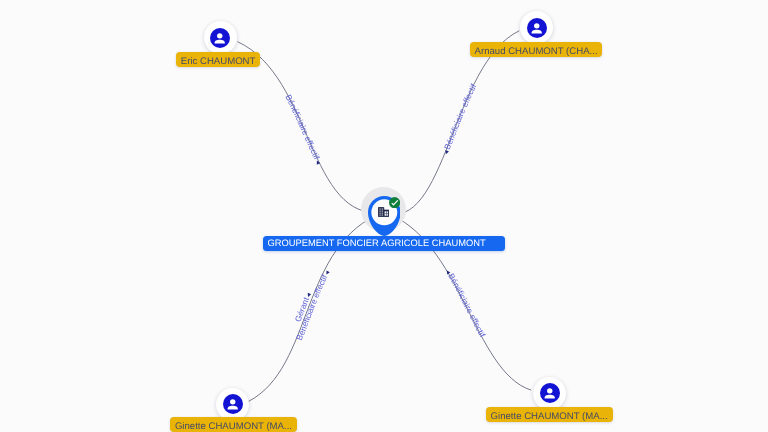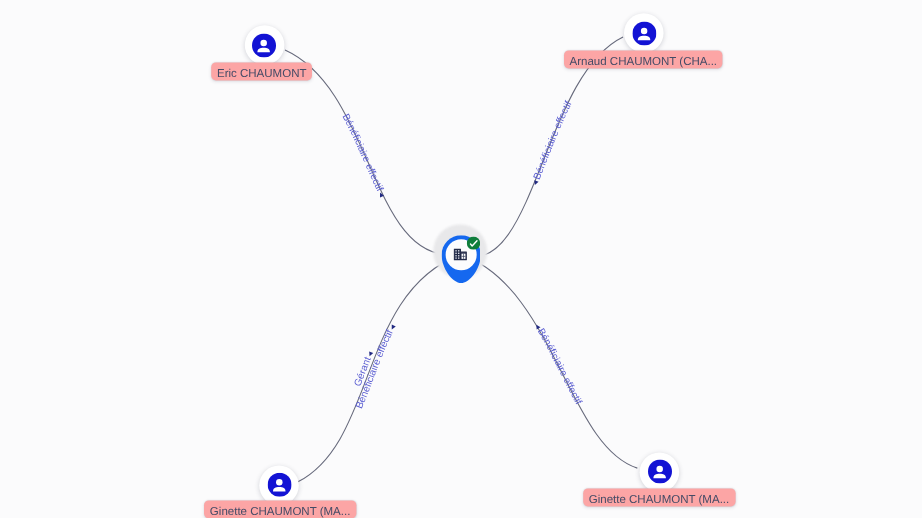--- a/index.html
+++ b/index.html
@@ -6,21 +6,21 @@
   body{font-family:"Liberation Sans",sans-serif;background:#fbfbfc;-webkit-font-smoothing:antialiased;text-rendering:geometricPrecision;}
   #stage{position:relative;width:768px;height:432px;background:#fbfbfc;overflow:hidden;}
   svg.graph{position:absolute;left:0;top:0;width:768px;height:432px;overflow:visible;}
   .edge{fill:none;stroke:#676a7c;stroke-width:0.9;}
   .elabel{font-size:8.3px;fill:#5b5ed2;font-family:"Liberation Sans",sans-serif;}
   .amark{fill:#222a82;font-size:6.2px;}
 
   .pnode{position:absolute;width:33px;height:33px;border-radius:50%;background:#ffffff;
          box-shadow:0 1px 4px rgba(40,45,70,.20);}
   .pnode svg{position:absolute;left:6.5px;top:6.5px;display:block;}
-  .plabel{position:absolute;background:#fca5a5;border-radius:4px;padding:0 4.8px;height:15px;line-height:20px;
+  .plabel{position:absolute;background:#eab308;border-radius:4px;padding:0 4.8px;height:15px;line-height:20px;
           font-size:9.6px;color:#454b66;white-space:nowrap;box-shadow:0 1px 3px rgba(40,45,70,.14), 0 0 1px rgba(40,45,70,.10);}
 
   #halo{position:absolute;width:44.8px;height:44.8px;border-radius:50%;background:#e8e8ea;left:361.4px;top:186.9px;filter:blur(0.7px);}
   #pin{position:absolute;left:367.7px;top:195.7px;}
   #badge{position:absolute;left:388.5px;top:196.6px;}
   #bldg{position:absolute;left:378.2px;top:207.2px;}
   #clabel{position:absolute;left:263.4px;top:236px;width:241.3px;height:14.7px;border-radius:3.5px;
           background:#1568ef;color:#fff;font-size:9.35px;line-height:14.7px;text-align:left;padding-left:4px;white-space:nowrap;
           box-shadow:0 1px 3px rgba(20,60,150,.22);box-sizing:border-box;}
 </style>
@@ -101,20 +101,21 @@
     <g fill="#222a48">
       <rect x="17.0" y="9.3" width="1.1" height="9.2"></rect>
       <rect x="14.0" y="13.3" width="7.0" height="1.1"></rect>
     </g>
   </svg>
   <svg id="badge" width="11.2" height="11.4" viewBox="0 0 24 24">
     <circle cx="12" cy="12" r="12" fill="#0f7d3b"></circle>
     <path d="M6.6 13.5 9.6 16.8 18.2 7.6" stroke="#fff" stroke-width="2.5" fill="none" stroke-linecap="round" stroke-linejoin="round"></path>
   </svg>
 
+  <div id="clabel" style="background-color: rgb(21, 104, 239); color: rgb(255, 255, 255);">GROUPEMENT FONCIER AGRICOLE CHAUMONT</div>
 
   <svg class="graph">
     <text class="elabel" dy="3">
       <textPath href="#p-e1" startOffset="31.5%"><tspan>Bénéficiaire effectif</tspan><tspan class="amark">◄</tspan></textPath>
     </text>
     <text class="elabel" dy="3">
       <textPath href="#p-e2r" startOffset="38.5%"><tspan class="amark">◄</tspan><tspan>Bénéficiaire effectif</tspan></textPath>
     </text>
     <text class="elabel" dy="-2.5">
       <textPath href="#p-e3" startOffset="40.5%"><tspan>Gérant</tspan><tspan class="amark">◄</tspan></textPath>

